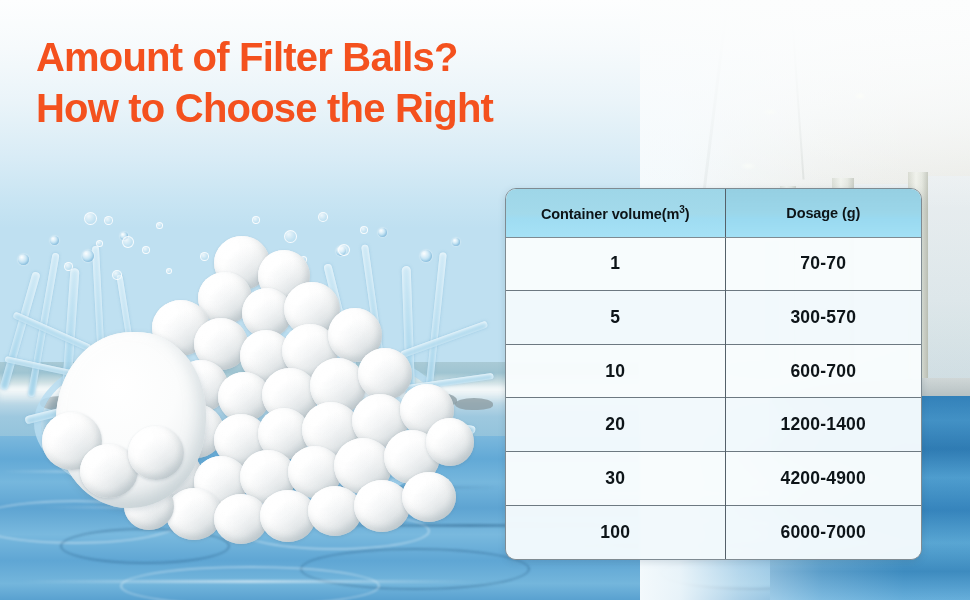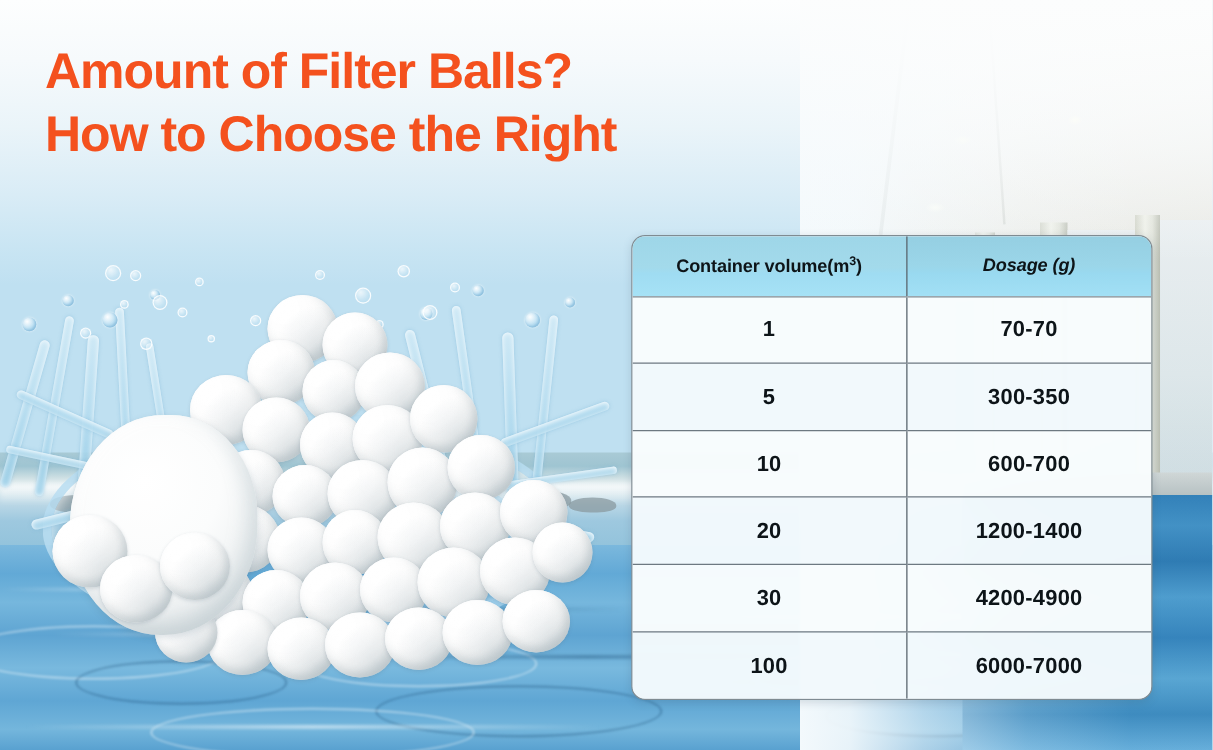--- a/index.html
+++ b/index.html
@@ -260,21 +260,20 @@
       #9fdcf2 62%,
       #a6e2f6 100%);
     border-bottom:1px solid #7f8b92;
   }
   table.dose th.c2 {
     background:linear-gradient(180deg,
       #95cfe2 0%,
       #9bd6e9 50%,
       #99d9f0 62%,
       #a2e0f5 100%);
-    font-style:italic;
   }
   table.dose th + th { border-left:1px solid #55616a; }
   table.dose td {
     height:46px;
     font-size:17.5px;
     letter-spacing:0.2px;
     border-top:1px solid #6d7981;
     background:rgba(247,251,253,.80);
   }
   table.dose td + td { border-left:1px solid #55616a; }
@@ -455,21 +454,21 @@
           <th class="c2">Dosage (g)</th>
         </tr>
       </thead>
       <tbody>
         <tr>
           <td class="col1">1</td>
           <td>70-70</td>
         </tr>
         <tr>
           <td class="col1">5</td>
-          <td>300-350</td>
+          <td>300-570</td>
         </tr>
         <tr>
           <td class="col1">10</td>
           <td>600-700</td>
         </tr>
         <tr>
           <td class="col1">20</td>
           <td>1200-1400</td>
         </tr>
         <tr>

